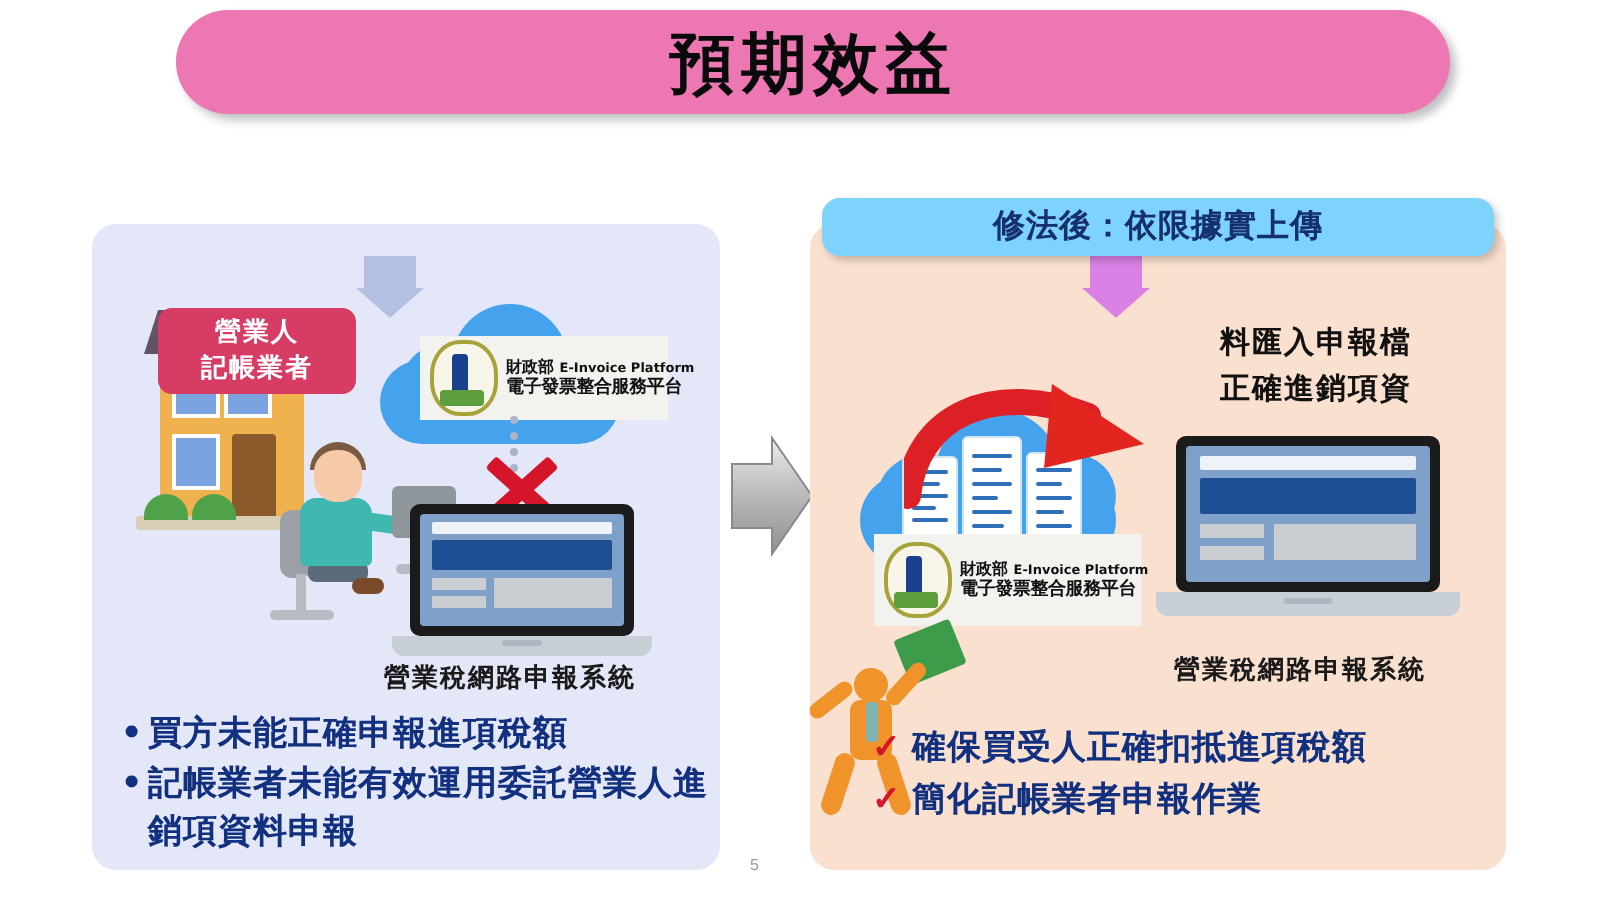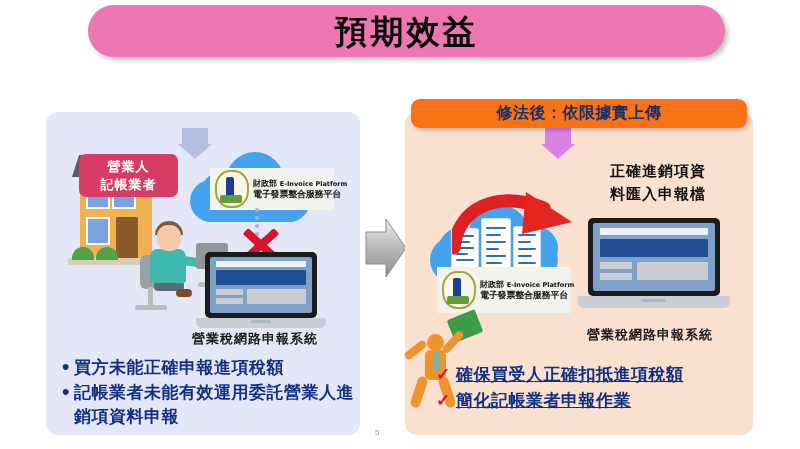--- a/index.html
+++ b/index.html
@@ -78,21 +78,21 @@
     left: 55px; top: 99px;
     width: 296px; height: 29px;
     background: #b3c0e2;
     color: #19357e;
     font-size: 16px;
     letter-spacing: 0.5px;
   }
   #badge-after {
     left: 411px; top: 99px;
     width: 336px; height: 29px;
-    background: #f97316;
+    background: #7dd3fc;
     color: #16306e;
     font-size: 16px;
     letter-spacing: 0.5px;
   }
   #arrow-before-stem {
     position: absolute;
     left: 182px; top: 128px;
     width: 26px; height: 16px;
     background: #b3c0e2;
   }
@@ -349,21 +349,21 @@
     font-size: 17px;
     color: #11307f;
     line-height: 1.5;
     letter-spacing: 0.5px;
   }
   #bullets-right .row { display: flex; align-items: flex-start; }
   #bullets-right .chk {
     flex: 0 0 auto; width: 20px;
     color: #d5152a; font-size: 17px; font-weight: bold;
   }
-  #bullets-right .txt { flex: 1 1 auto; white-space: nowrap; text-decoration: underline; }
+  #bullets-right .txt { flex: 1 1 auto; white-space: nowrap; }
 
   
   #cheer { position: absolute; left: 400px; top: 318px; width: 72px; height: 92px; }
   #cheer .head { position:absolute; left: 27px; top: 16px; width: 17px; height: 17px; background:#f0932b; border-radius:50%; }
   #cheer .torso { position:absolute; left: 25px; top: 32px; width: 21px; height: 30px; background:#f0932b; border-radius: 5px; }
   #cheer .tie { position:absolute; left: 33px; top: 33px; width: 6px; height: 20px; background:#7fb3b0; border-radius: 2px; }
   #cheer .armL { position:absolute; left: 3px; top: 28px; width: 25px; height: 8px; background:#f0932b; border-radius: 4px; transform: rotate(-38deg); }
   #cheer .armR { position:absolute; left: 40px; top: 20px; width: 26px; height: 8px; background:#f0932b; border-radius: 4px; transform: rotate(-48deg); }
   #cheer .legL { position:absolute; left: 14px; top: 58px; width: 10px; height: 32px; background:#f0932b; border-radius: 5px; transform: rotate(18deg); }
   #cheer .legR { position:absolute; left: 42px; top: 58px; width: 10px; height: 32px; background:#f0932b; border-radius: 5px; transform: rotate(-18deg); }
@@ -548,22 +548,22 @@
         <div class="bar-g1"></div>
         <div class="bar-g2"></div>
         <div class="bar-g3"></div>
       </div>
     </div>
     <div class="base"></div>
     <div class="pad"></div>
   </div>
 
   <div id="note-right">
+    <div>料匯入申報檔</div>
     <div>正確進銷項資</div>
-    <div>料匯入申報檔</div>
   </div>
 
   <div class="sys-caption" id="caption-right">營業稅網路申報系統</div>
 
   <div id="cheer">
     <div class="flag"></div>
     <div class="armR"></div>
     <div class="armL"></div>
     <div class="legL"></div>
     <div class="legR"></div>

